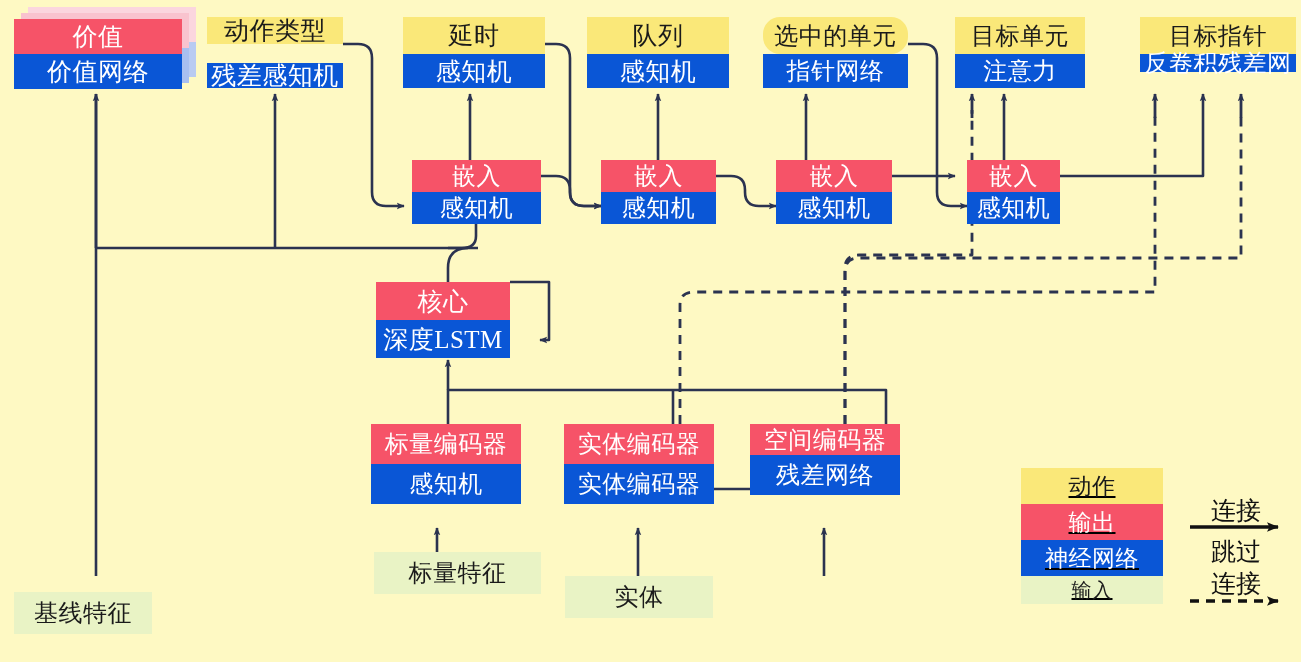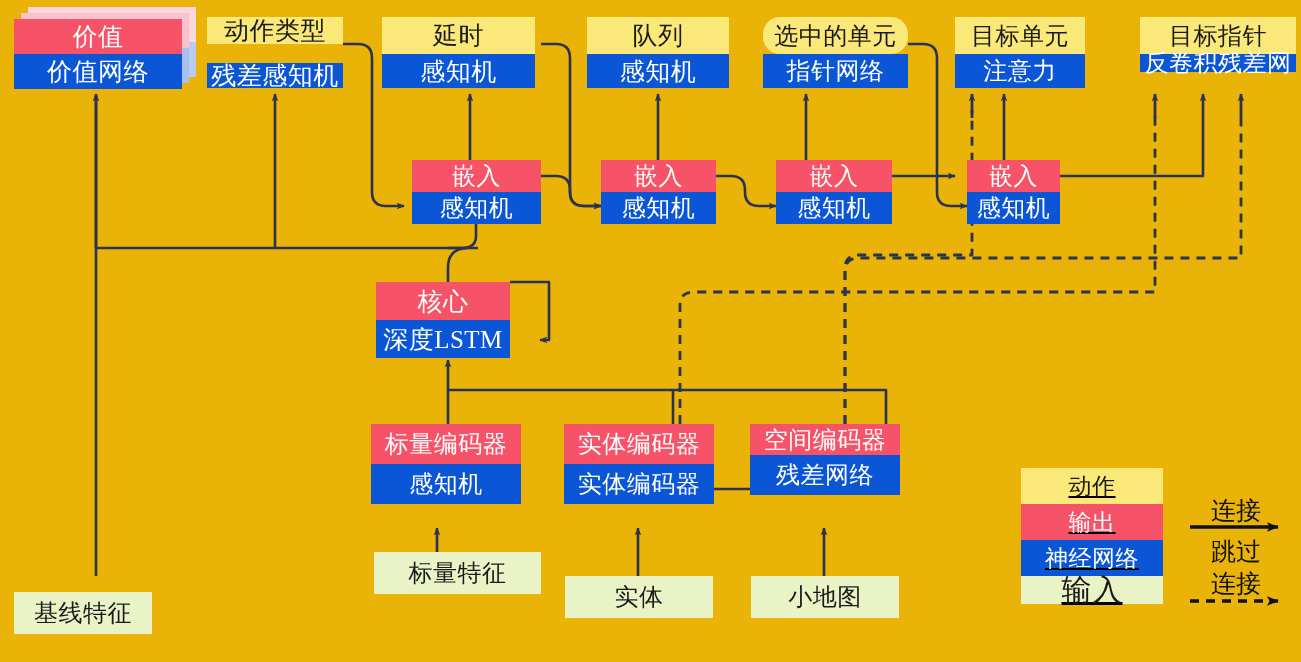--- a/index.html
+++ b/index.html
@@ -6,21 +6,21 @@
   * { box-sizing: border-box; }
   html, body {
     margin: 0; padding: 0;
     background: #ffffff;
     font-family: "Liberation Serif", "DejaVu Serif", serif;
   }
   #canvas {
     position: relative;
     width: 1301px;
     height: 662px;
-    background: #eab308;
+    background: #fef9c3;
     overflow: hidden;
   }
   svg.wires {
     position: absolute;
     left: 0; top: 0;
     width: 1301px; height: 662px;
     pointer-events: none;
   }
   .node {
     position: absolute;
@@ -169,21 +169,21 @@
   <div class="node" style="left:14px; top:19px; width:168px; height:70px;">
     <div class="cell cell-output" style="height:35px; font-size:25px;">价值</div>
     <div class="cell cell-nn" style="height:35px; font-size:25px;">价值网络</div>
   </div>
 
   <div class="node" style="left:207px; top:17px; width:136px; height:71px;">
     <div class="cell cell-action" style="height:37px; font-size:25px;">动作类型</div>
     <div class="cell cell-nn" style="height:26px; font-size:25px;margin-top:19px;">残差感知机</div>
   </div>
 
-  <div class="node" style="left:382px; top:17px; width:153px; height:71px;">
+  <div class="node" style="left:403px; top:17px; width:142px; height:71px;">
     <div class="cell cell-action" style="height:37px; font-size:25px;">延时</div>
     <div class="cell cell-nn" style="height:34px; font-size:25px;">感知机</div>
   </div>
 
   <div class="node" style="left:587px; top:17px; width:142px; height:71px;">
     <div class="cell cell-action" style="height:37px; font-size:25px;">队列</div>
     <div class="cell cell-nn" style="height:34px; font-size:25px;">感知机</div>
   </div>
 
   <div class="node" style="left:763px; top:17px; width:145px; height:71px;">
@@ -246,29 +246,26 @@
   </div>
 
   <div class="node" style="left:374px; top:552px; width:167px; height:42px;">
     <div class="cell cell-input" style="height:42px; font-size:24px;">标量特征</div>
   </div>
 
   <div class="node" style="left:565px; top:576px; width:148px; height:42px;">
     <div class="cell cell-input" style="height:42px; font-size:24px;">实体</div>
   </div>
 
-  <div class="node" style="left:751px; top:576px; width:148px; height:42px;">
-    <div class="cell cell-input" style="height:42px; font-size:24px;">小地图</div>
-  </div>
 
   <div id="legend-swatches" style="left:1021px; top:468px; width:142px; height:144px;">
     <div class="cell cell-action" style="height:36px; font-size:23px;">动作</div>
     <div class="cell cell-output" style="height:36px; font-size:23px;">输出</div>
     <div class="cell cell-nn" style="height:36px; font-size:23px;">神经网络</div>
-    <div class="cell cell-input" style="height:28px; font-size:30px;">输入</div>
+    <div class="cell cell-input" style="height:28px; font-size:20px;">输入</div>
   </div>
 
   <div class="legend-caption" style="left:1190px; top:494px; width:92px; font-size:25px;">连接</div>
 
   <div class="legend-caption" style="left:1190px; top:535px; width:92px; font-size:25px;">跳过</div>
 
   <div class="legend-caption" style="left:1190px; top:567px; width:92px; font-size:25px;">连接</div>
 
 </div>
 

